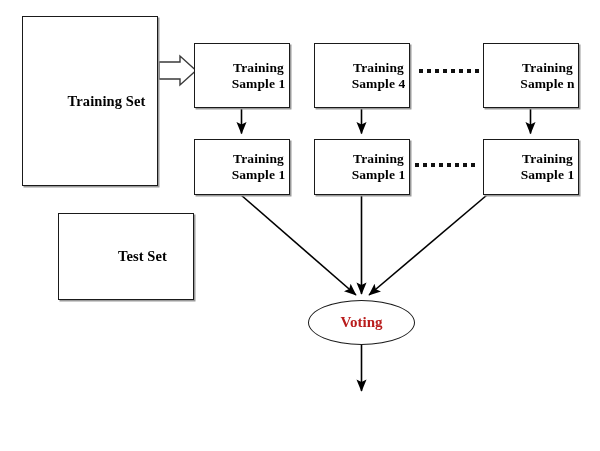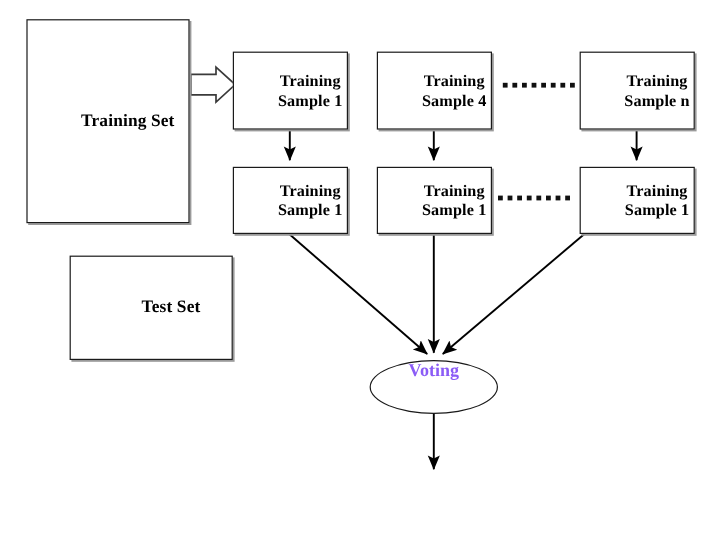--- a/index.html
+++ b/index.html
@@ -50,22 +50,23 @@
     font-size: 15px;
   }
   
   .node-ellipse {
     position: absolute;
     box-sizing: border-box;
     background: #ffffff;
     border: 1.4px solid #1a1a1a;
     border-radius: 50%;
     display: flex;
+    align-items: center;
     justify-content: center;
-    color: #8b5cf6;
+    color: #b91c1c;
     font-weight: bold;
     font-size: 15px;
   }
   
   #connectors {
     position: absolute;
     left: 0;
     top: 0;
     width: 600px;
     height: 451px;

